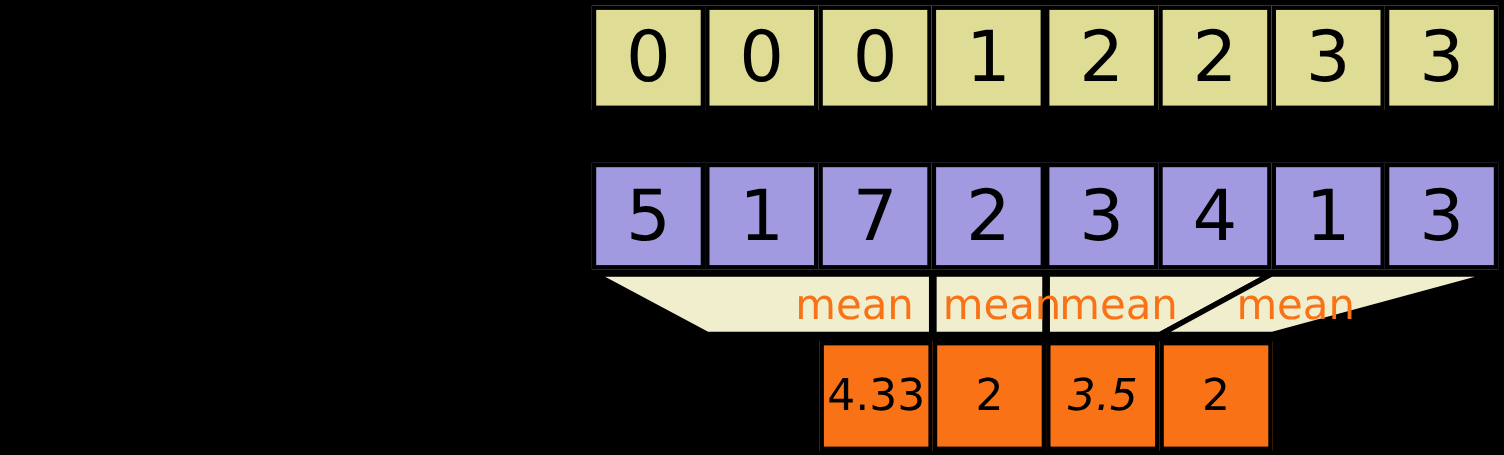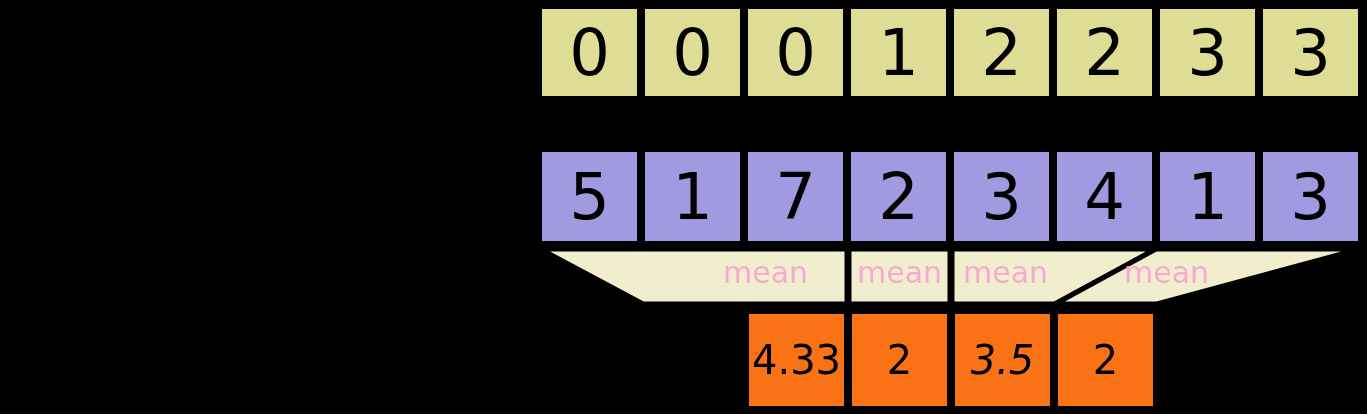--- a/index.html
+++ b/index.html
@@ -46,22 +46,22 @@
   .funnel-layer {
     position: absolute;
     left: 0;
     top: 0;
     width: 1367px;
     height: 414px;
     pointer-events: none;
   }
   .funnel-label {
     position: absolute;
-    color: #f9a8d4;
-    font-size: 30px;
+    color: #f97316;
+    font-size: 38px;
     line-height: 1;
     white-space: nowrap;
     user-select: none;
   }
 </style>
 </head>
 <body>
 
 <div id="stage">
 

